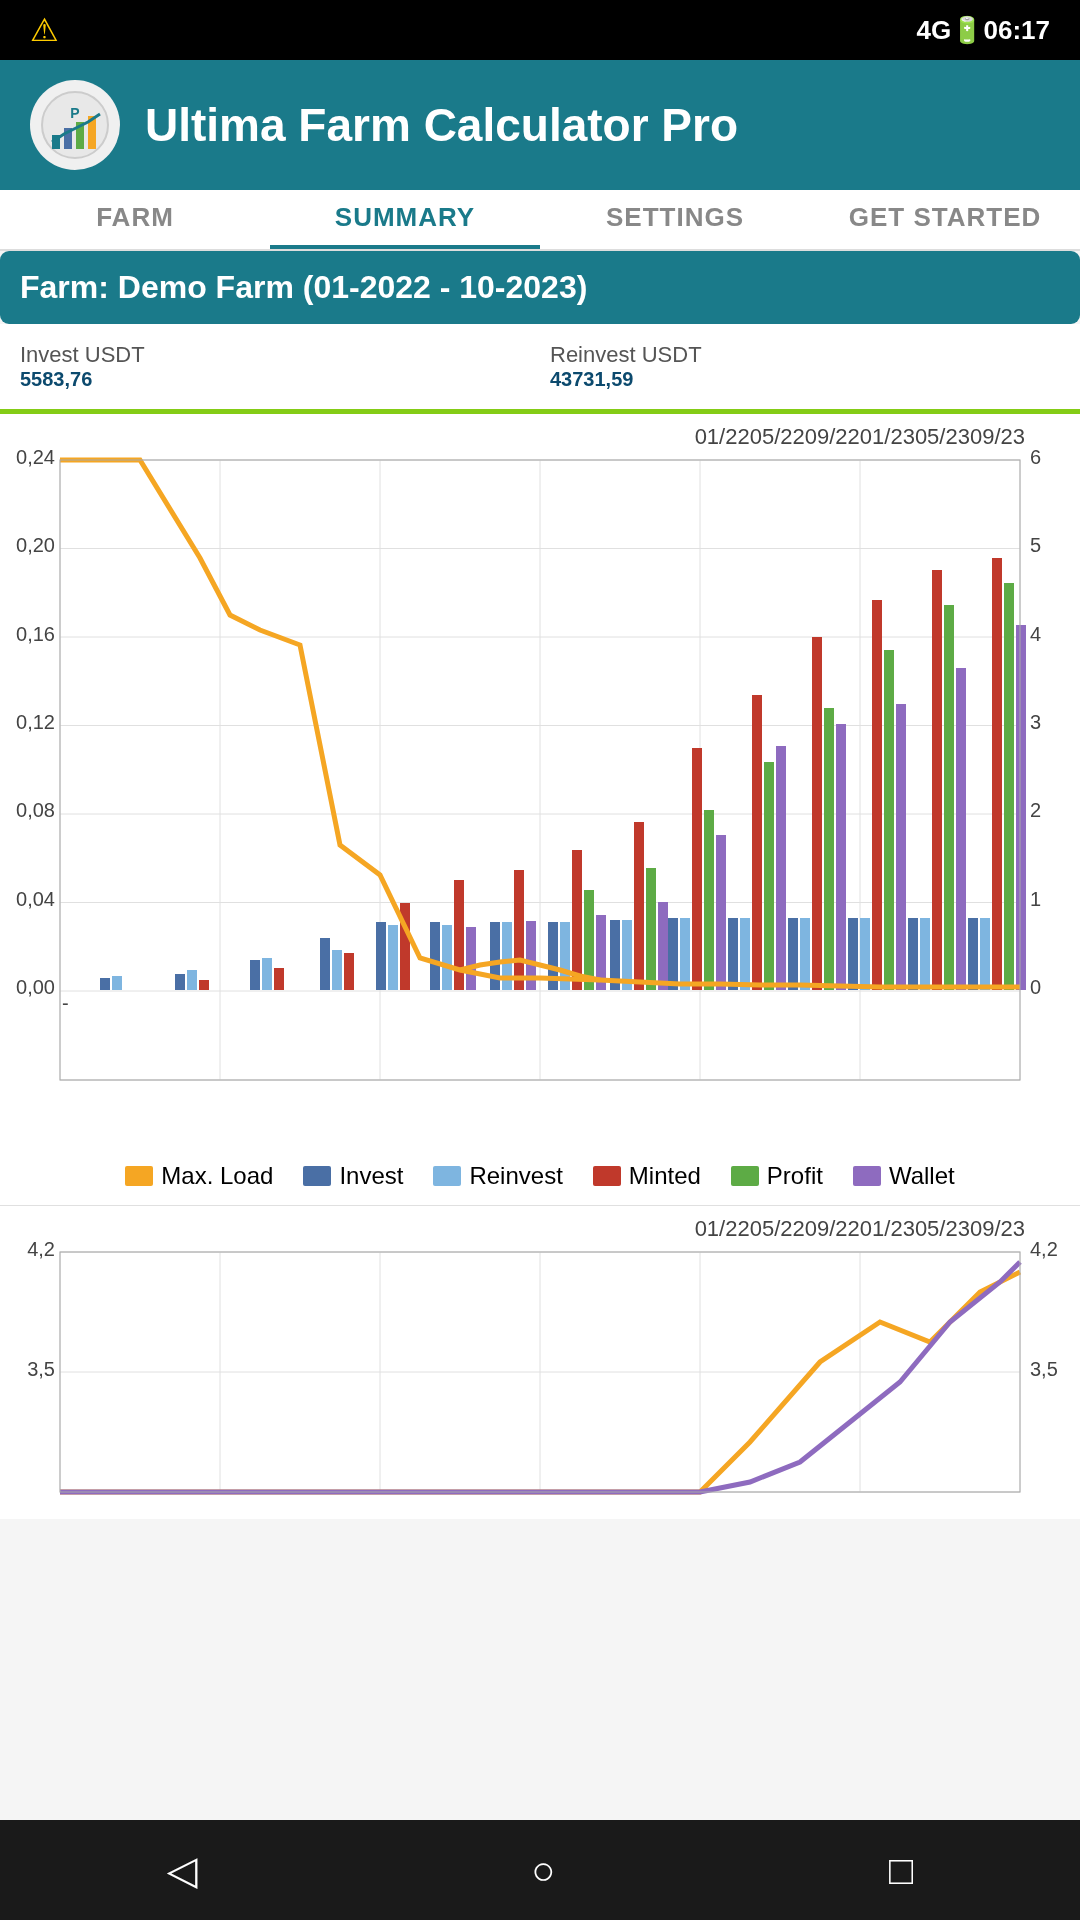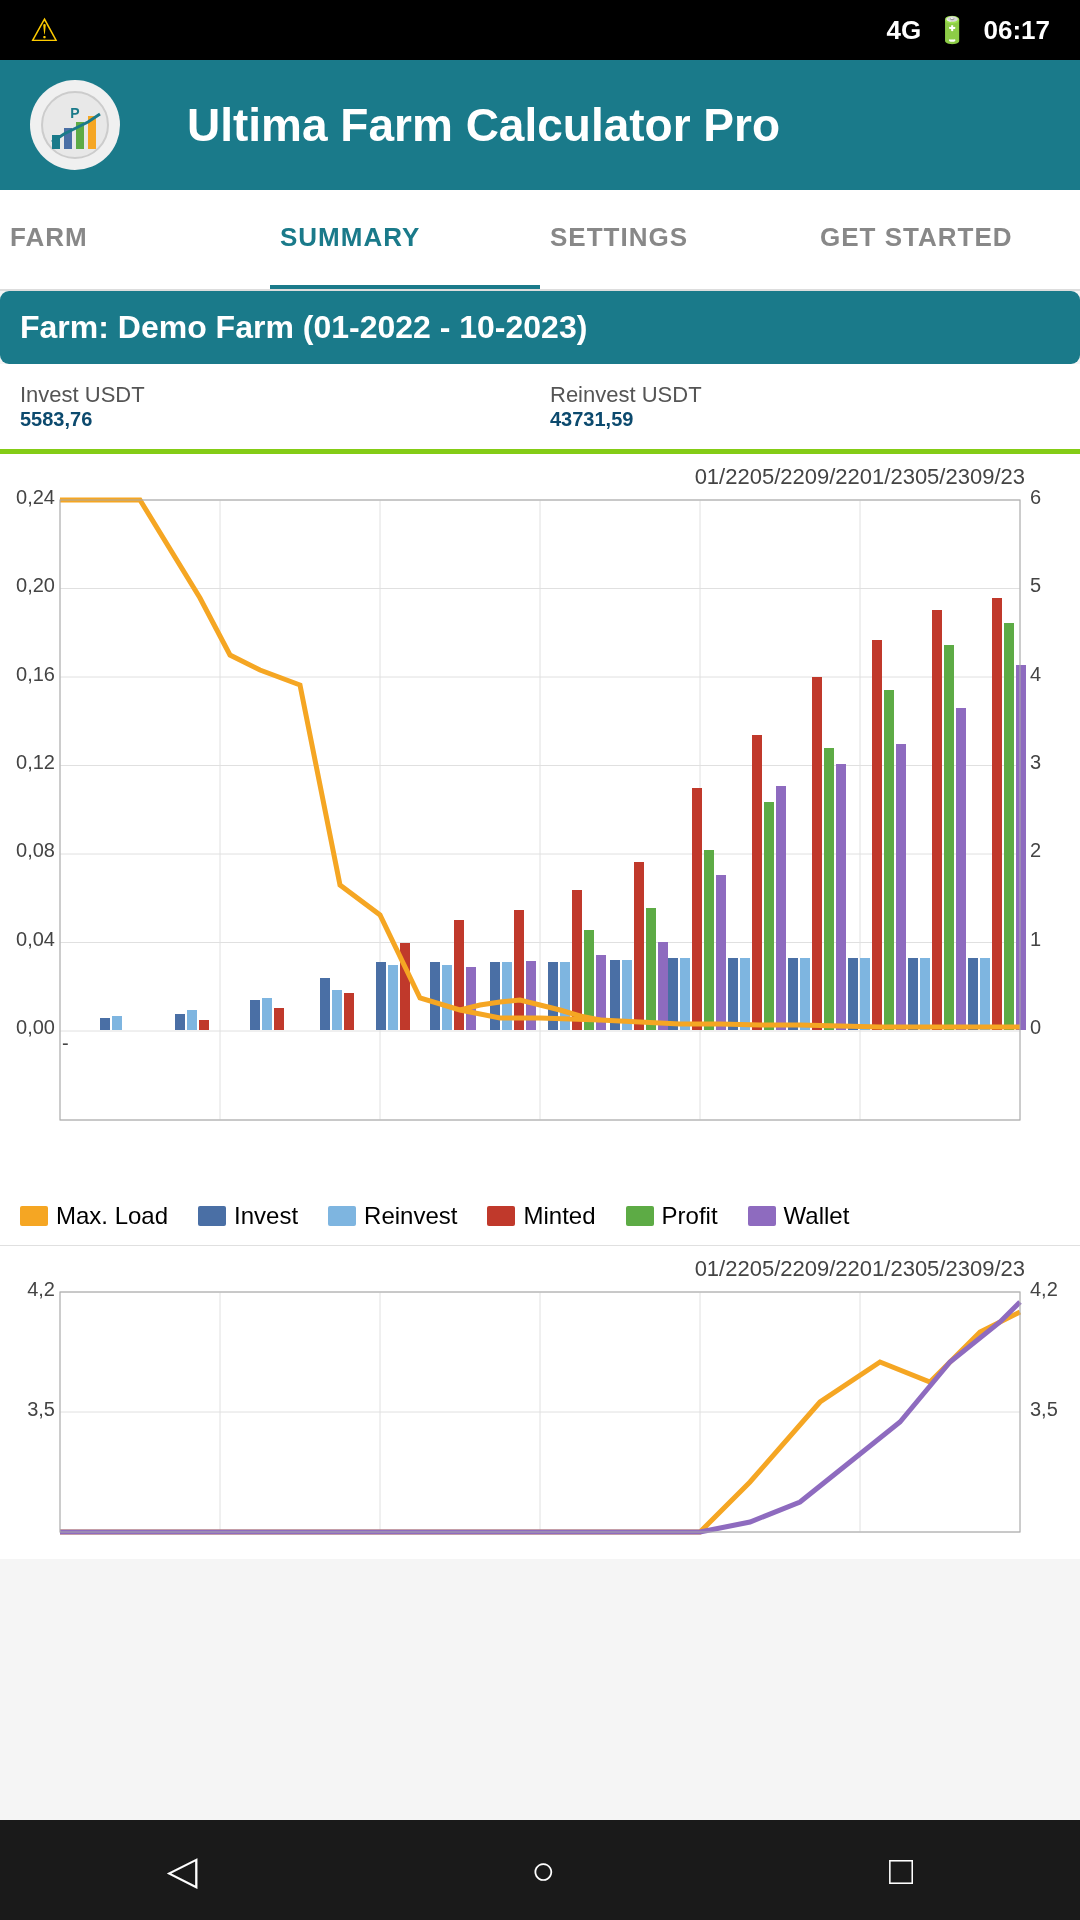--- a/index.html
+++ b/index.html
@@ -18,21 +18,21 @@
       width: 100%;
       height: 60px;
       background: #000;
       display: flex;
       align-items: center;
       justify-content: space-between;
       padding: 0 30px;
       color: white;
     }
     .status-bar-left { display: flex; align-items: center; gap: 10px; }
-    .status-bar-right { display: flex; align-items: center; gap: 15px; font-size: 26px; font-weight: bold; }
+    .status-bar-right { display: flex; align-items: center; font-size: 26px; font-weight: bold; }
 
     
     .app-header {
       width: 100%;
       background: #1a7a8a;
       display: flex;
       align-items: center;
       padding: 20px 30px;
       gap: 25px;
     }
@@ -45,34 +45,33 @@
       align-items: center;
       justify-content: center;
       font-size: 36px;
       flex-shrink: 0;
       overflow: hidden;
     }
     .app-title {
       color: white;
       font-size: 46px;
       font-weight: bold;
-      margin-left: 42px;
     }
 
     
     .tabs {
       width: 100%;
       background: white;
       display: flex;
       border-bottom: 2px solid #ddd;
     }
     .tab {
       flex: 1;
-      text-align: left;
-      padding: 32px 10px;
+      text-align: center;
+      padding: 12px 10px;
       font-size: 26px;
       font-weight: bold;
       color: #888;
       cursor: pointer;
       letter-spacing: 1px;
       text-transform: uppercase;
     }
     .tab.active {
       color: #1a7a8a;
       border-bottom: 4px solid #1a7a8a;
@@ -118,21 +117,21 @@
 
     .chart-svg-wrapper {
       width: 100%;
       overflow: hidden;
     }
 
     
     .legend {
       display: flex;
       flex-wrap: wrap;
-      justify-content: flex-start;
+      justify-content: center;
       gap: 32px 30px;
       padding: 15px 20px;
       background: white;
       border-bottom: 1px solid #e0e0e0;
     }
     .legend-item {
       display: flex;
       align-items: center;
       gap: 8px;
       font-size: 24px;

